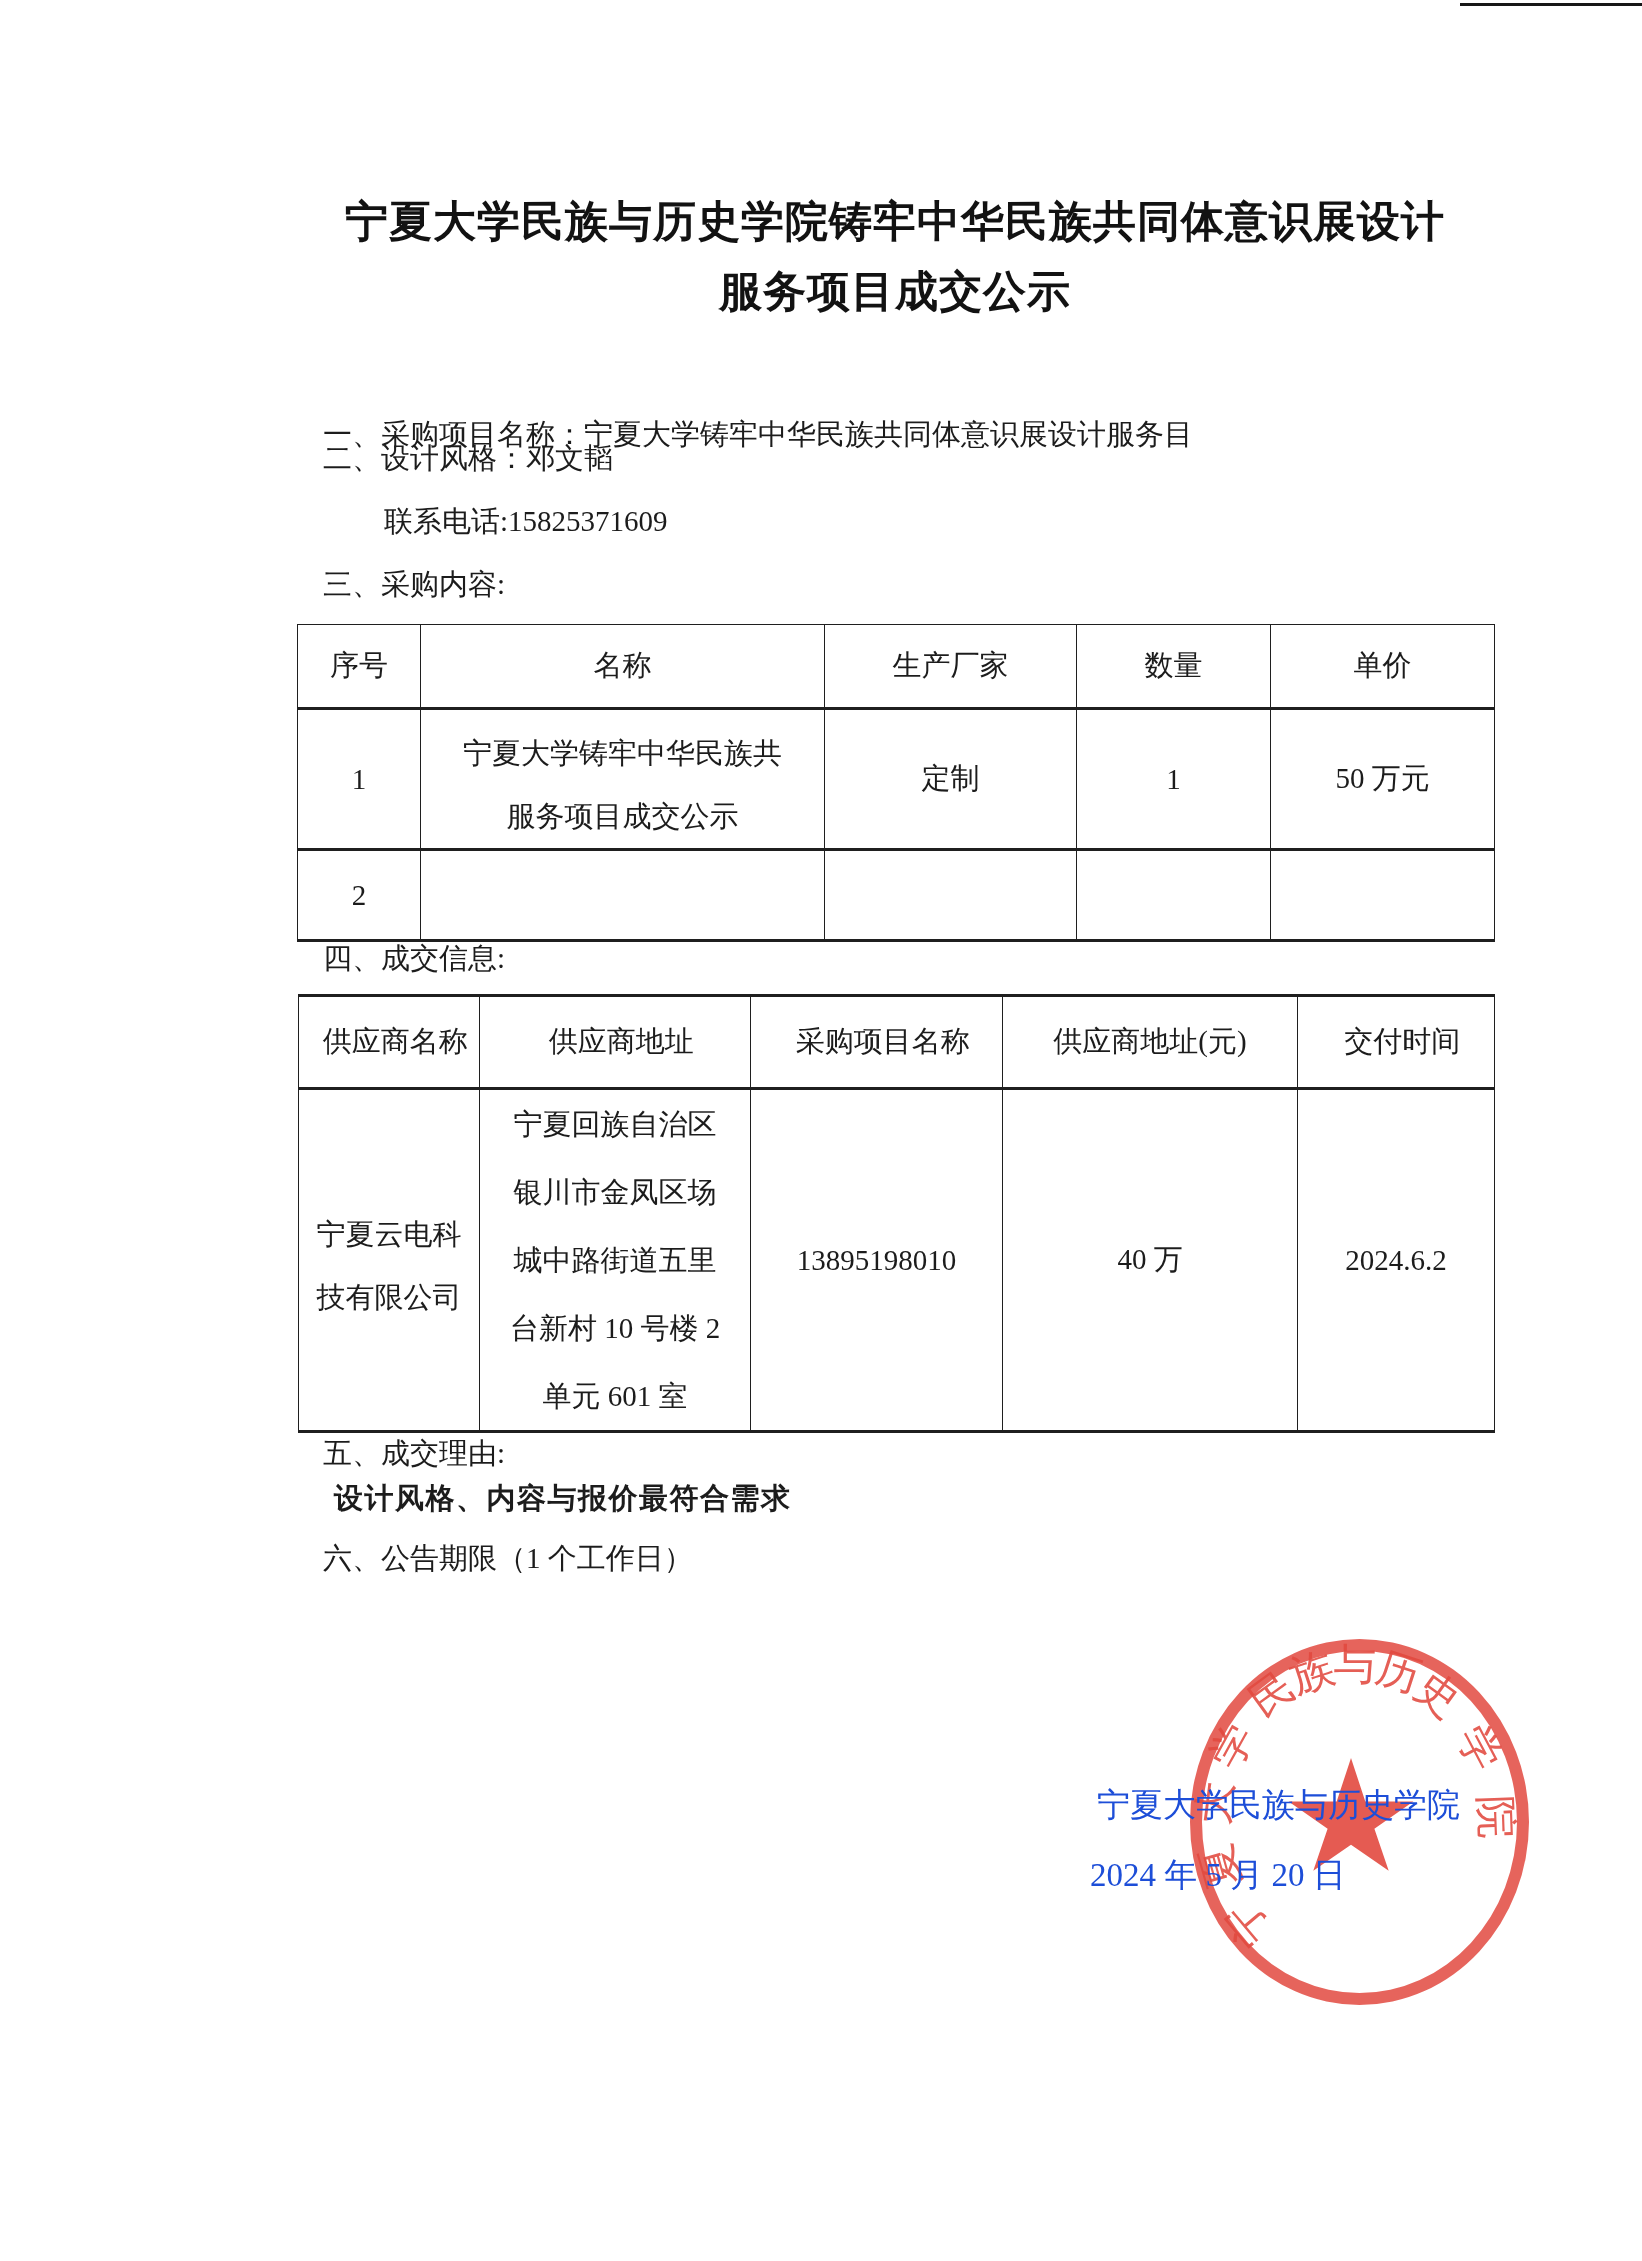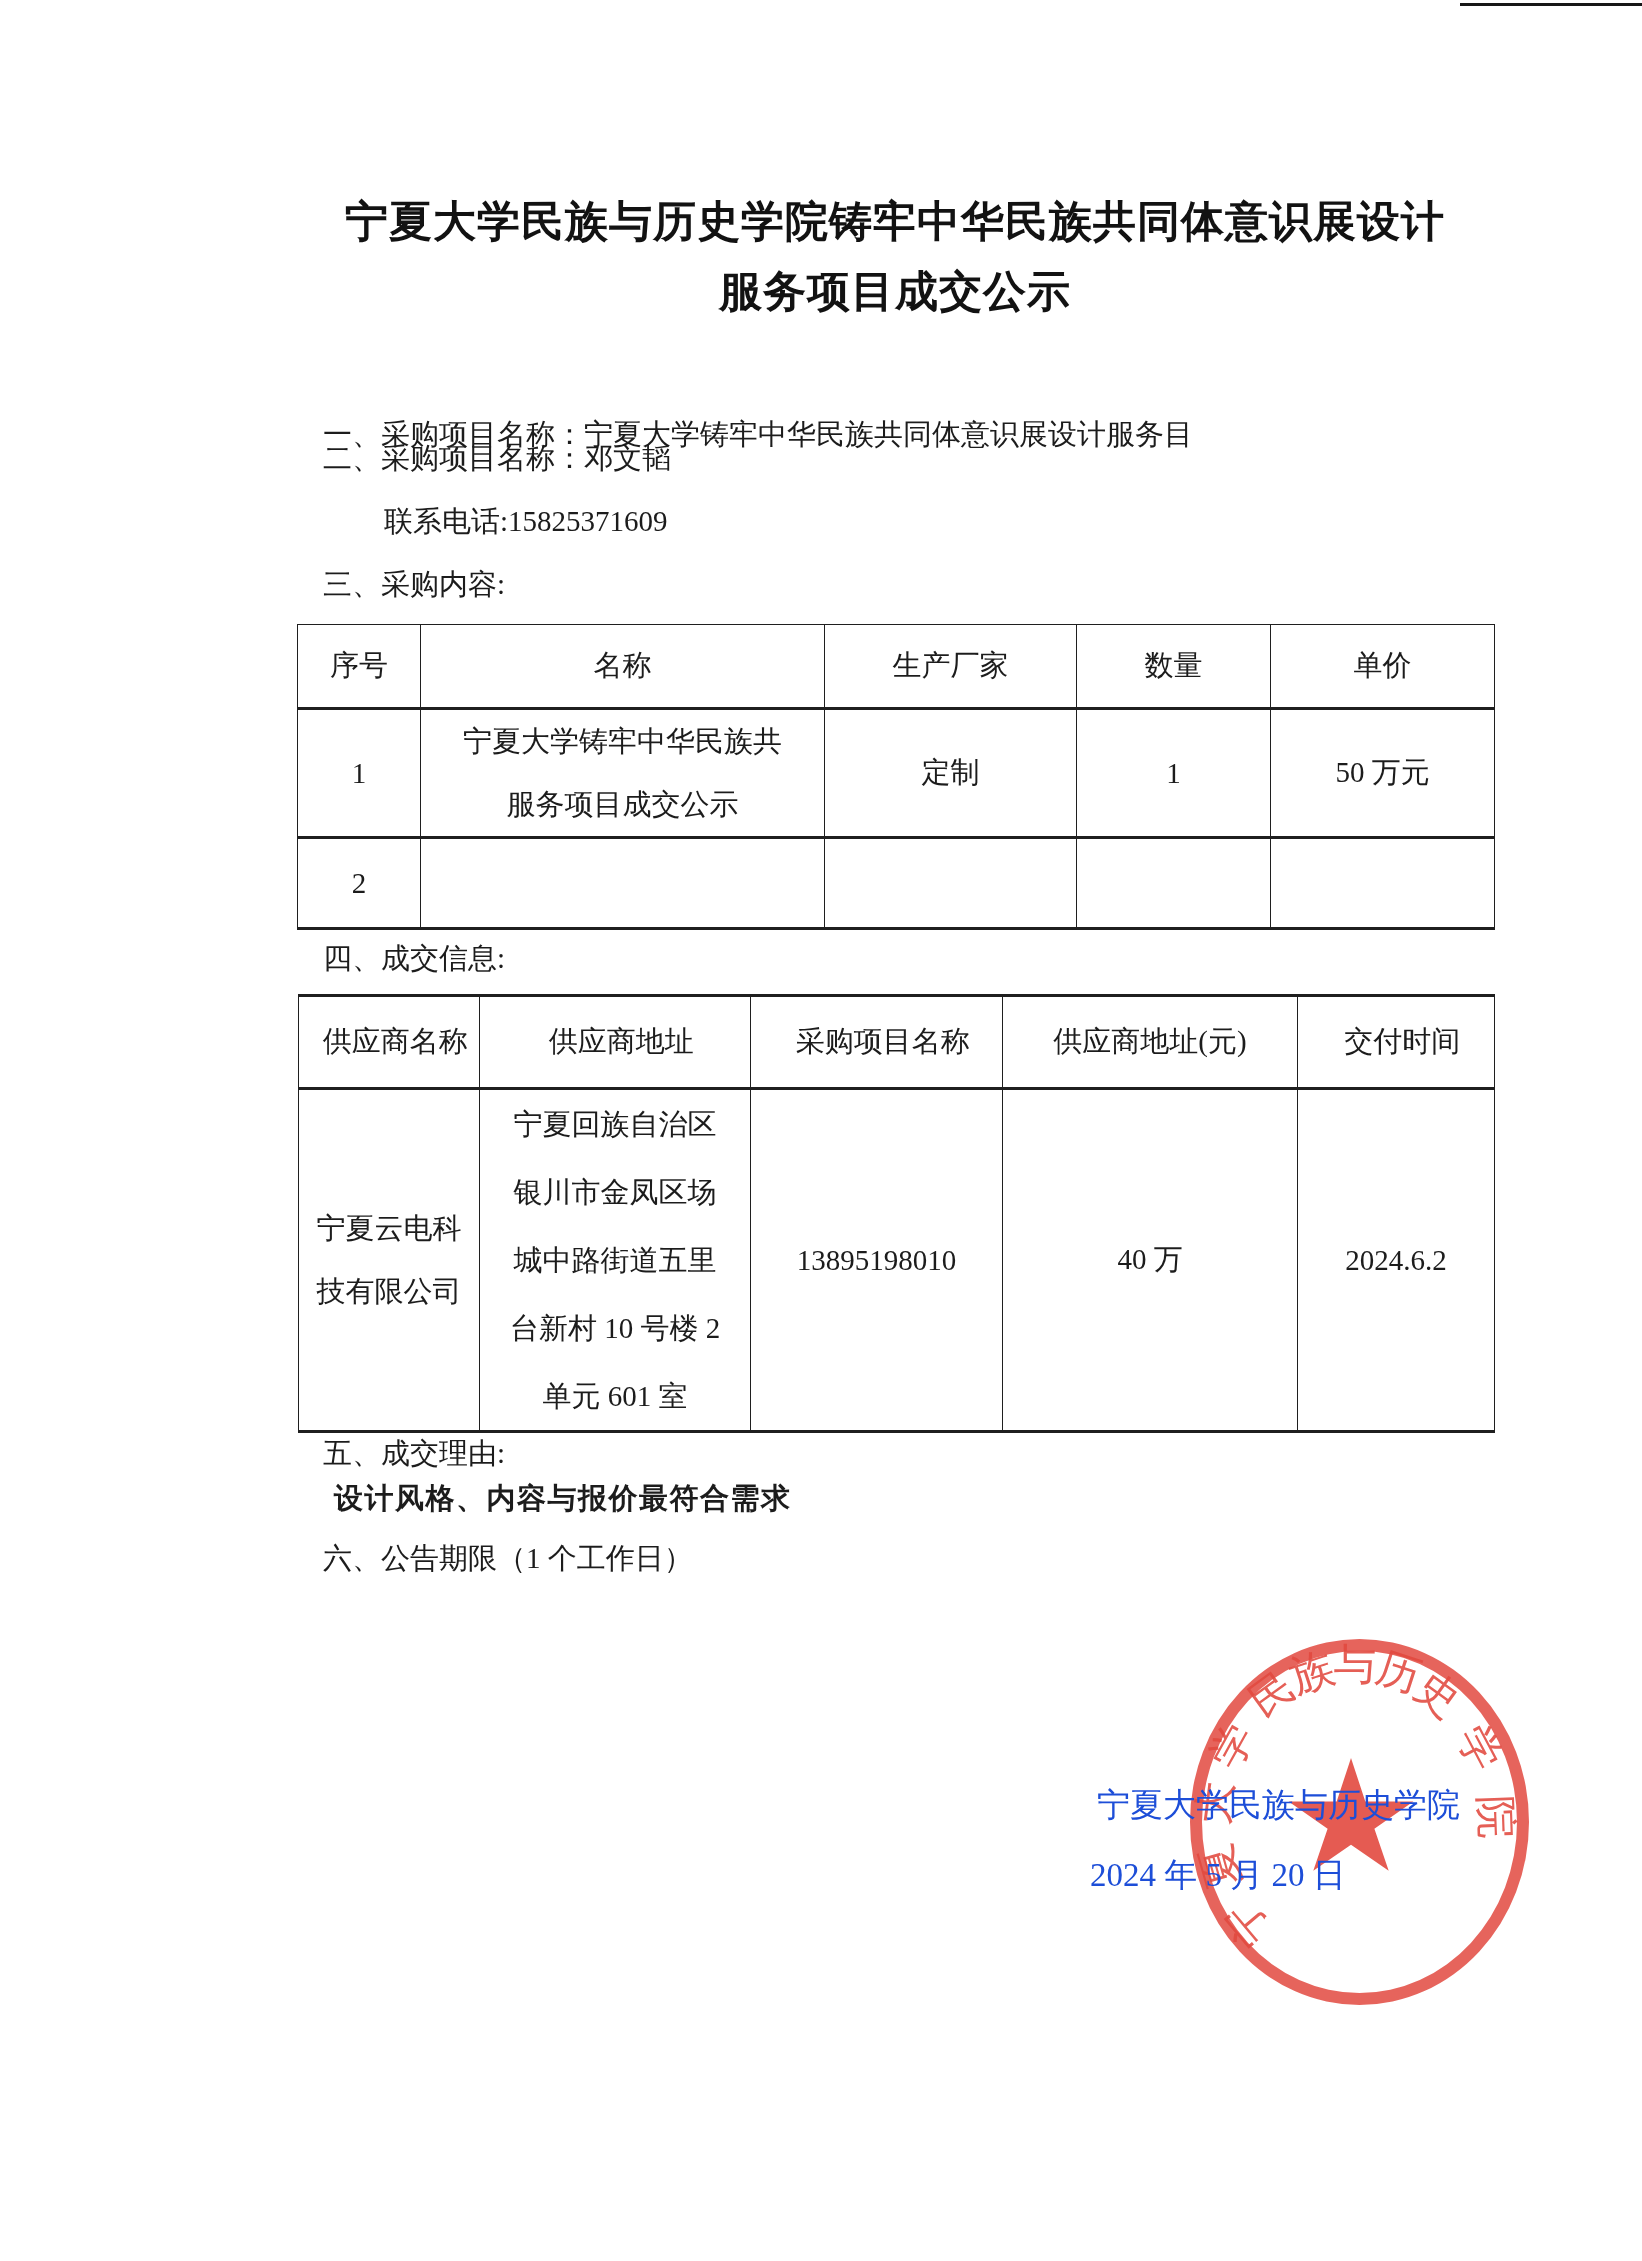--- a/index.html
+++ b/index.html
@@ -33,21 +33,21 @@
   #table1{left:297px;top:624px;width:1198px;}
   #table1 td{border-top-width:1.9px;}
   #table1 tr.hdr td{height:82px;border-bottom-width:3.9px;}
   #table1 tr.r1 td{height:124px;border-bottom-width:3.9px;}
   #table1 tr.r2 td{height:88px;border-bottom-width:3.9px;}
   #table2{left:298px;top:994px;width:1196px;}
   #table2 tr.hdr td{height:90px;border-top-width:3.9px;border-bottom-width:3.9px;
                     text-align:center;padding-left:12.6px;}
   #table2 tr.hdr td.c{text-align:center;padding-left:0;}
   #table2 tr.body td{height:338px;border-bottom-width:3.9px;}
-  .two-line{line-height:63px;}
+  .two-line{line-height:63px;margin-top:12px;}
   .addr{line-height:68px;}
   .sig{
     position:absolute;font-size:33px;white-space:nowrap;color:#1d4ed8;z-index:3;
   }
   #sig-org{left:1097px;top:1783px;}
   #sig-date{left:1090px;top:1853px;}
   .stamp{
     position:absolute;left:1190px;top:1639px;width:339px;height:366px;z-index:1;
   }
   .stamp-ring{
@@ -77,21 +77,21 @@
 <div class="page">
 
   <div class="scan-line"></div>
 
   <div class="doc-title">
     <div>宁夏大学民族与历史学院铸牢中华民族共同体意识展设计</div>
     <div>服务项目成交公示</div>
   </div>
 
   <div class="line-item" id="item1">一、采购项目名称：宁夏大学铸牢中华民族共同体意识展设计服务目</div>
-  <div class="line-item" id="item2">二、采购项目名称：邓文韬</div>
+  <div class="line-item" id="item2">二、设计风格：邓文韬</div>
   <div class="line-item" id="phone-line">联系电话:15825371609</div>
   <div class="line-item" id="item3">三、采购内容:</div>
 
   <table id="table1">
     <colgroup>
       <col style="width:123px">
         <col style="width:404px">
         <col style="width:252px">
       <col style="width:194px">
         <col style="width:224px">

